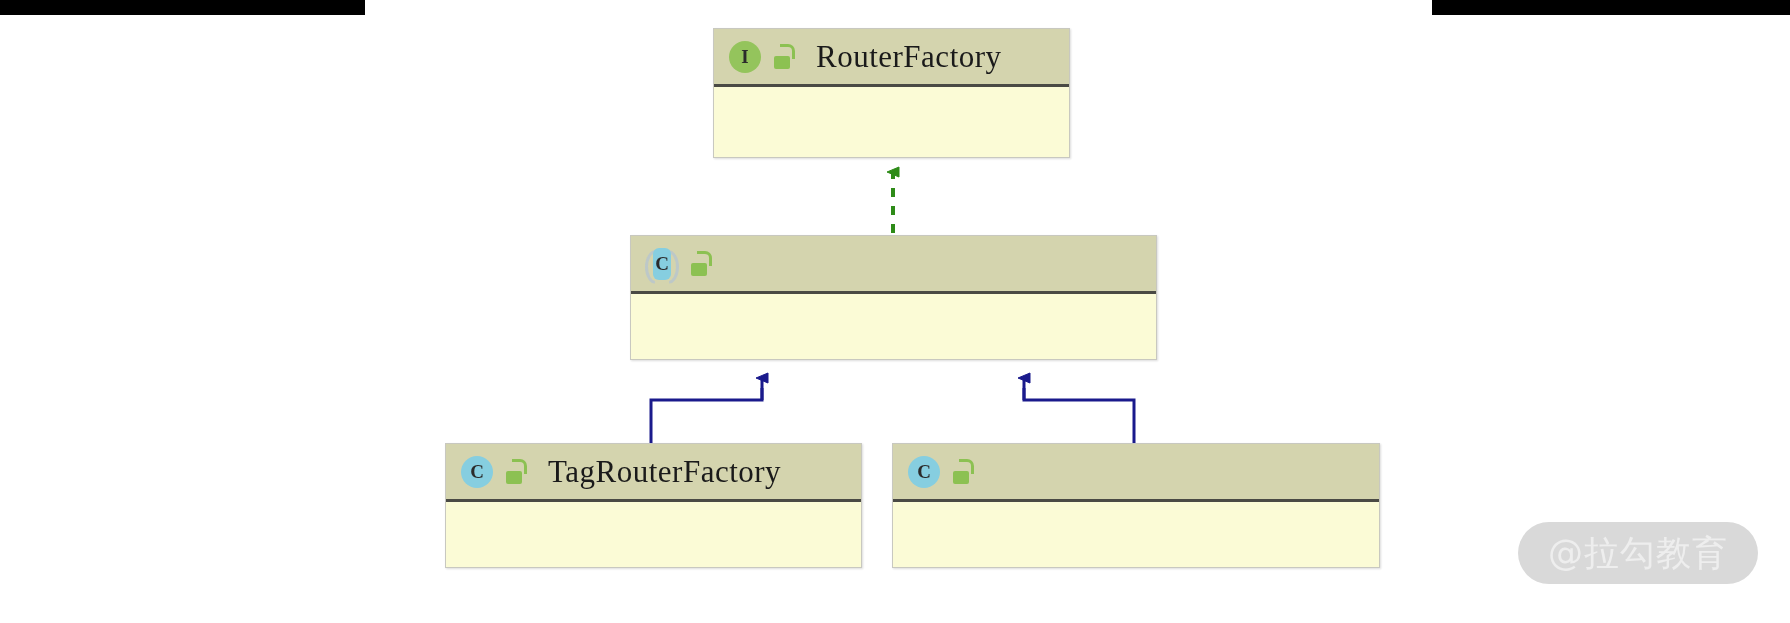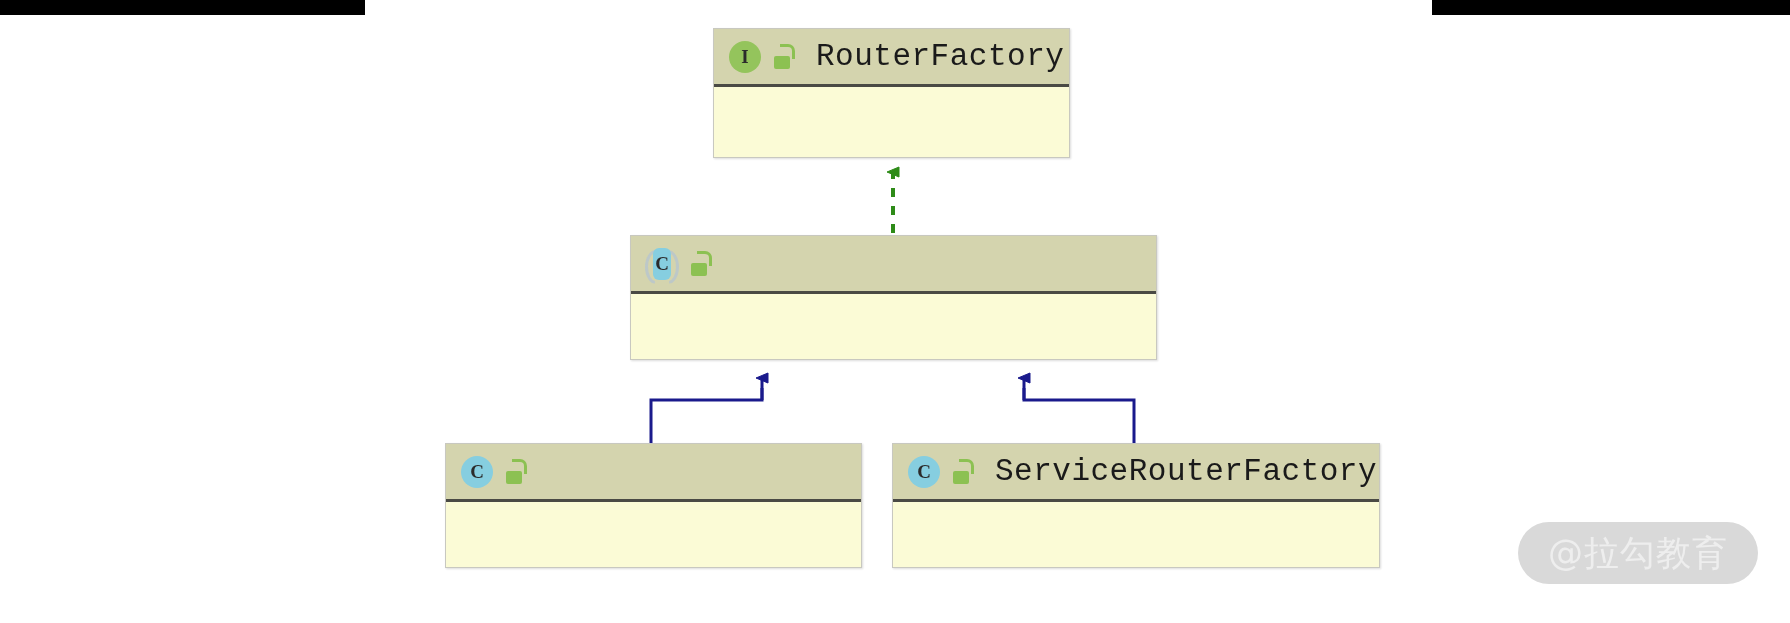--- a/index.html
+++ b/index.html
@@ -52,21 +52,21 @@
   .uml-body {
     height: 56px;
     background: #fbfbd6;
   }
   .uml-title {
     font-size: 31px;
     color: #1a1a1a;
     letter-spacing: 0.5px;
     margin-left: 22px;
     white-space: nowrap;
-    font-family: Liberation Mono, monospace;
+    font-family: Liberation Serif, serif;
   }
 
   
   .type-icon {
     width: 34px;
     height: 34px;
     flex: 0 0 auto;
     position: relative;
   }
   .type-icon .glyph {
@@ -225,34 +225,34 @@
 <div class="uml-node" style="left:445px; top:443px; width:417px; height:125px;">
   <div class="uml-header">
     <span class="type-icon class">
       <span class="shape"></span>
       <span class="glyph">C</span>
     </span>
     <span class="lock-icon">
       <span class="lock-shackle"></span>
       <span class="lock-body"></span>
     </span>
+    <span class="uml-title">TagRouterFactory</span>
   </div>
   <div class="uml-body"></div>
 </div>
 
 <div class="uml-node" style="left:892px; top:443px; width:488px; height:125px;">
   <div class="uml-header">
     <span class="type-icon class">
       <span class="shape"></span>
       <span class="glyph">C</span>
     </span>
     <span class="lock-icon">
       <span class="lock-shackle"></span>
       <span class="lock-body"></span>
     </span>
-    <span class="uml-title">ServiceRouterFactory</span>
   </div>
   <div class="uml-body"></div>
 </div>
 
 <div id="watermark">
   <span class="wm-text">@拉勾教育</span>
 </div>
 
 </body></html>

